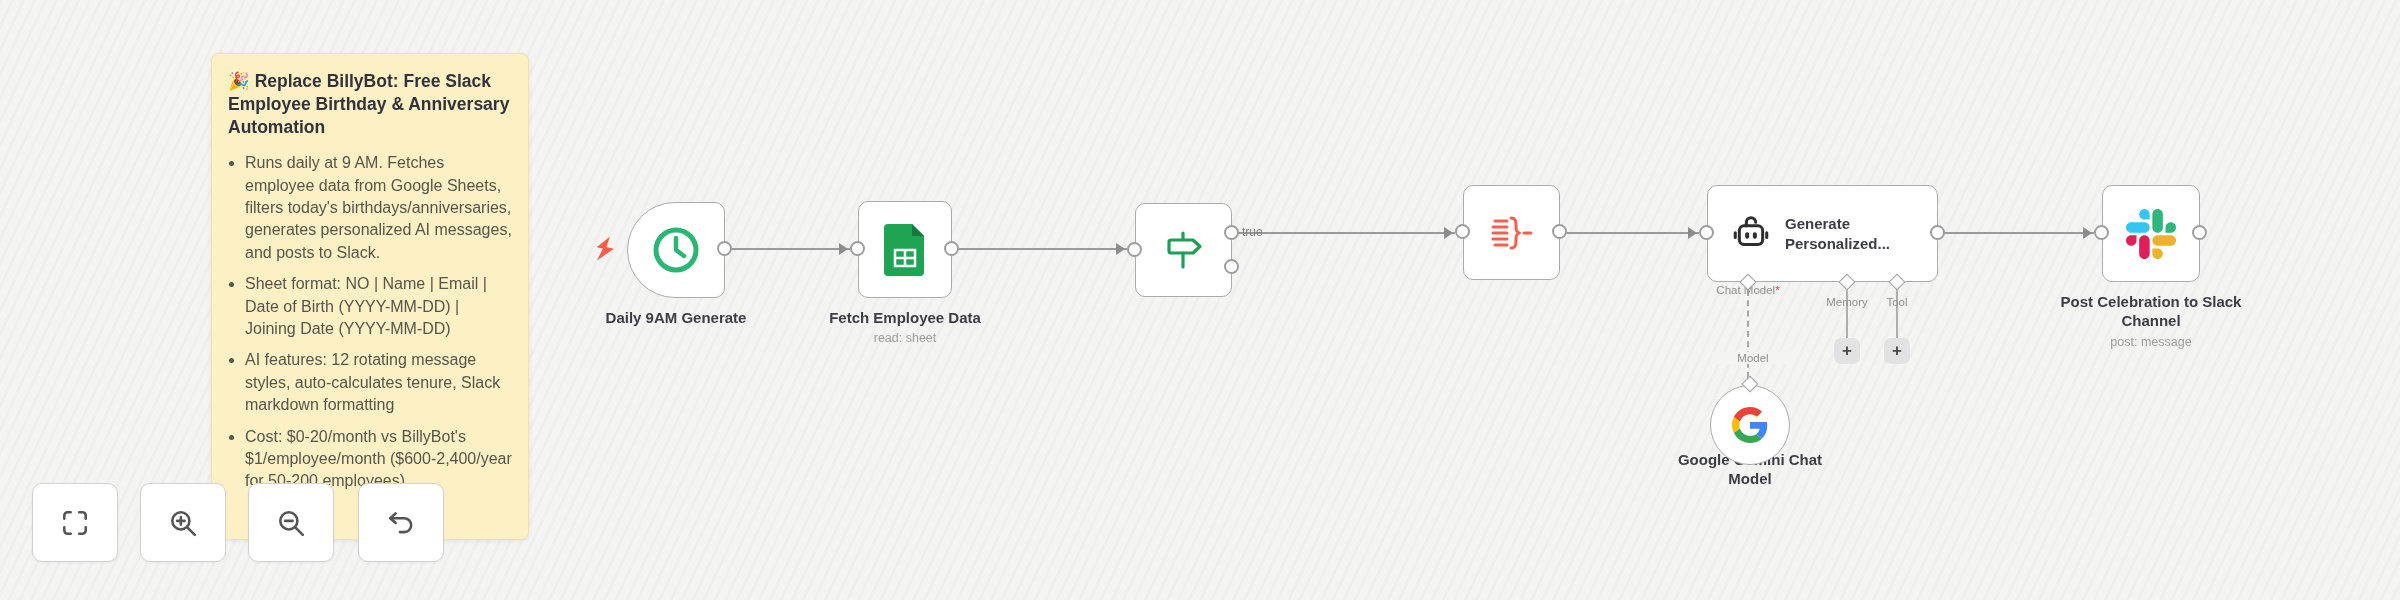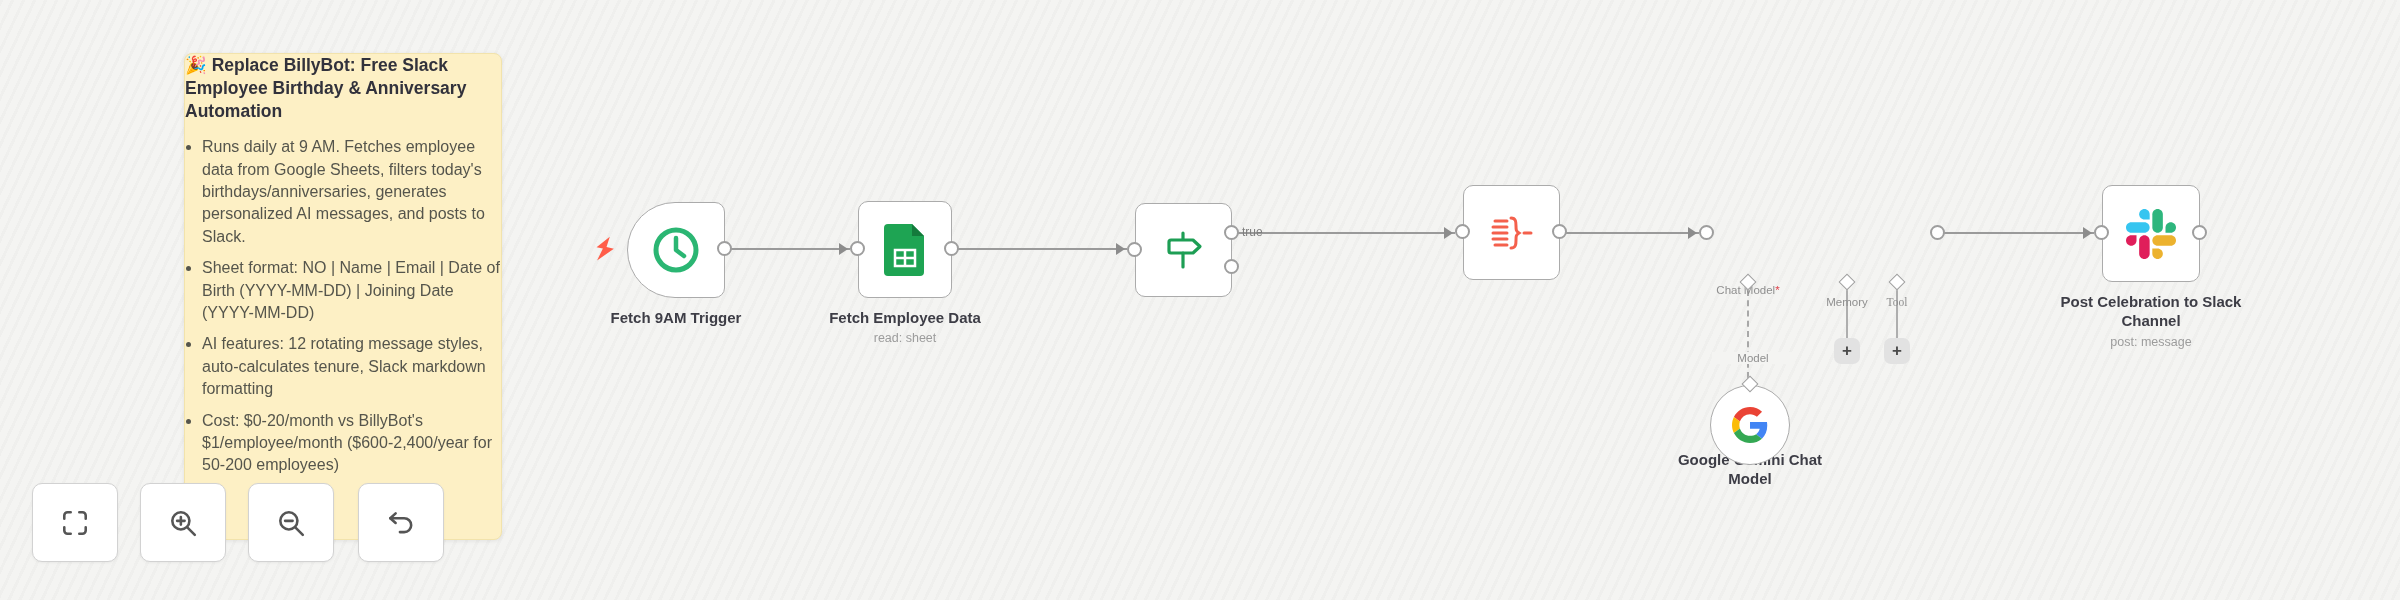--- a/index.html
+++ b/index.html
@@ -8,23 +8,23 @@
     font-family:"Liberation Sans","DejaVu Sans",sans-serif;
     background:#f4f4f2;
   }
   #canvas{
     position:relative;width:2400px;height:600px;
     background-color:#f4f4f2;
     background-image:repeating-linear-gradient(115deg, rgba(0,0,0,0.018) 0 3px, transparent 3px 10px);
   }
   
   .sticky{
-    position:absolute;left:184px;top:53px;width:318px;height:487px;
+    position:absolute;left:211px;top:53px;width:318px;height:487px;
     background:#fdf0c5;border:1px solid #f2e3ac;border-radius:8px;
-    padding:0;box-sizing:border-box;z-index:10;
+    padding:16px;box-sizing:border-box;z-index:10;
     box-shadow:0 1px 4px rgba(0,0,0,0.08);overflow:hidden;
   }
   .sticky h1{
     margin:0 0 13px 0;font-size:17.5px;font-weight:700;color:#32323c;line-height:1.32;
   }
   .sticky ul{margin:0;padding-left:17px;}
   .sticky li{
     font-size:16px;line-height:1.4;color:#55554c;margin-bottom:9px;
   }
   
@@ -117,21 +117,21 @@
       </svg>
   </div>
 
   <div class="node trigger" style="left:627px;top:202px;width:98px;height:96px;">
     <svg width="52" height="52" viewBox="0 0 52 52">
       <circle cx="26" cy="26" r="20" fill="none" stroke="#2bb673" stroke-width="5"></circle>
       <path d="M26 14 V26 L34 32" fill="none" stroke="#2bb673" stroke-width="4.5" stroke-linecap="round" stroke-linejoin="round"></path>
     </svg>
   </div>
   <div class="port" style="left:717px;top:241px;"></div>
-  <div class="node-label" style="left:566px;top:308px;width:220px;">Fetch 9AM Trigger</div>
+  <div class="node-label" style="left:566px;top:308px;width:220px;">Daily 9AM Generate</div>
 
   <div class="node" style="left:858px;top:201px;width:94px;height:97px;">
     <svg width="46" height="56" viewBox="0 0 46 56">
       <path d="M6 2 h24 l12 12 v36 a4 4 0 0 1 -4 4 H6 a4 4 0 0 1 -4 -4 V6 a4 4 0 0 1 4 -4 z" fill="#1ea453"></path>
       <path d="M30 2 l12 12 h-12 z" fill="#147a3c"></path>
       <rect x="13" y="28" width="20" height="16" fill="none" stroke="#ffffff" stroke-width="2.5"></rect>
       <line x1="13" y1="36" x2="33" y2="36" stroke="#ffffff" stroke-width="2.5"></line>
       <line x1="23" y1="28" x2="23" y2="44" stroke="#ffffff" stroke-width="2.5"></line>
     </svg>
   </div>
@@ -160,28 +160,41 @@
         <line x1="4" y1="25" x2="18" y2="25"></line>
         <line x1="6" y1="31" x2="18" y2="31"></line>
         <path d="M22 4 c5 0 5 4 5 8 s0 5 3 7 c-3 2 -3 3 -3 7 s0 8 -5 8"></path>
         <line x1="35" y1="19" x2="42" y2="19"></line>
       </g>
     </svg>
   </div>
   <div class="port" style="left:1455px;top:224px;"></div>
   <div class="port" style="left:1552px;top:224px;"></div>
 
+  <div class="node" style="left:1707px;top:185px;width:231px;height:97px;justify-content:flex-start;padding-left:22px;gap:13px;">
+    <svg width="42" height="42" viewBox="0 0 36 36">
+      <g stroke="#2e2e2e" stroke-width="2.6" fill="none" stroke-linecap="round">
+        <rect x="8" y="11" width="20" height="16" rx="4"></rect>
+        <path d="M14 11 V8 a4 4 0 0 1 8 0"></path>
+        <line x1="4.5" y1="17" x2="4.5" y2="21"></line>
+        <line x1="31.5" y1="17" x2="31.5" y2="21"></line>
+      </g>
+      <rect x="13" y="16.5" width="3.4" height="5.5" rx="1.6" fill="#2e2e2e"></rect>
+      <rect x="19.6" y="16.5" width="3.4" height="5.5" rx="1.6" fill="#2e2e2e"></rect>
+    </svg>
+    <div style="width:135px;font-size:15px;font-weight:600;color:#3d3d46;line-height:1.3;">Generate Personalized...</div>
+  </div>
   <div class="port" style="left:1699px;top:225px;"></div>
   <div class="port" style="left:1930px;top:225px;"></div>
   <div class="diamond" style="left:1742px;top:276px;"></div>
   <div class="diamond" style="left:1841px;top:276px;"></div>
   <div class="diamond" style="left:1891px;top:276px;"></div>
   <div class="port-label" style="left:1693px;top:284px;width:110px;"><span>Chat Model</span><span class="req">*</span></div>
   <div class="port-label" style="left:1807px;top:296px;width:80px;">Memory</div>
-  <div class="port-label" style="left:1867px;top:296px;width:60px;font-family:Liberation Serif, serif;">Tool</div>
+  <div class="port-label" style="left:1867px;top:296px;width:60px;">Tool</div>
   <div class="plus-btn" style="left:1834px;top:338px;">
       <span>+</span>
     </div>
   <div class="plus-btn" style="left:1884px;top:338px;">
       <span>+</span>
     </div>
   <div class="model-label" style="left:1712px;top:352px;width:76px;">Model</div>
 
   <div class="diamond" style="left:1744px;top:378px;"></div>
   <div class="node round" style="left:1710px;top:385px;width:80px;height:80px;border-width:1.6px;">

